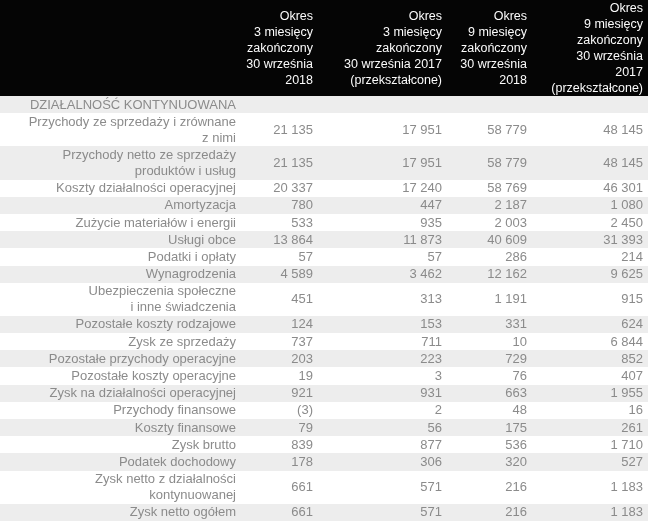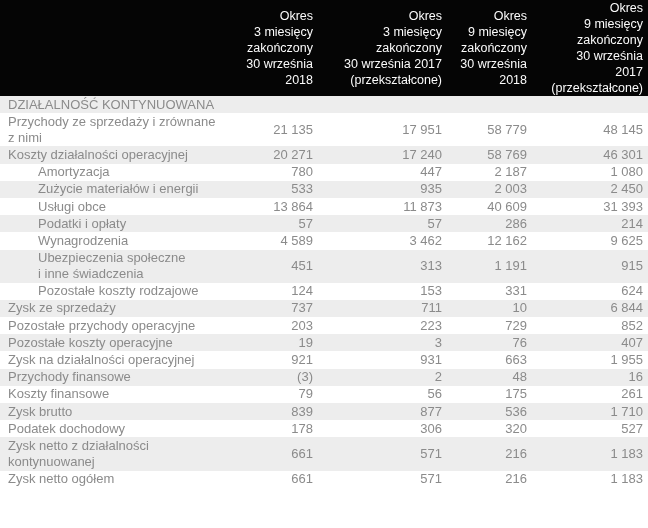--- a/index.html
+++ b/index.html
@@ -32,21 +32,21 @@
   tbody td {
     font-size: 13px;
     line-height: 16px;
     color: #8b8b8b;
     vertical-align: middle;
     padding: 0.6px 0;
     white-space: pre-line;
   }
   tbody tr { background: #ffffff; }
   tbody tr:nth-child(odd) { background: #ededed; }
-  td.label { text-align: left; padding-left: 8px; }
+  td.label { text-align: right; padding-left: 8px; }
   td.label.indent { padding-left: 38px; margin-top: 45px; }
   .num { text-align: right; }
   .c4 { padding-right: 5px; }
 </style>
 </head>
 <body>
 
 <div class="page">
   <table class="fin">
     <colgroup>
@@ -92,22 +92,30 @@
   </tr>
         <tr>
     <td class="label">Przychody ze sprzedaży i zrównane
 z nimi</td>
     <td class="num">21 135</td>
     <td class="num">17 951</td>
     <td class="num">58 779</td>
     <td class="num c4">48 145</td>
   </tr>
         <tr>
+    <td class="label">Przychody netto ze sprzedaży
+produktów i usług</td>
+    <td class="num">21 135</td>
+    <td class="num">17 951</td>
+    <td class="num">58 779</td>
+    <td class="num c4">48 145</td>
+  </tr>
+        <tr>
     <td class="label">Koszty działalności operacyjnej</td>
-    <td class="num">20 271</td>
+    <td class="num">20 337</td>
     <td class="num">17 240</td>
     <td class="num">58 769</td>
     <td class="num c4">46 301</td>
   </tr>
         <tr>
     <td class="label indent">Amortyzacja</td>
     <td class="num">780</td>
     <td class="num">447</td>
     <td class="num">2 187</td>
     <td class="num c4">1 080</td>

